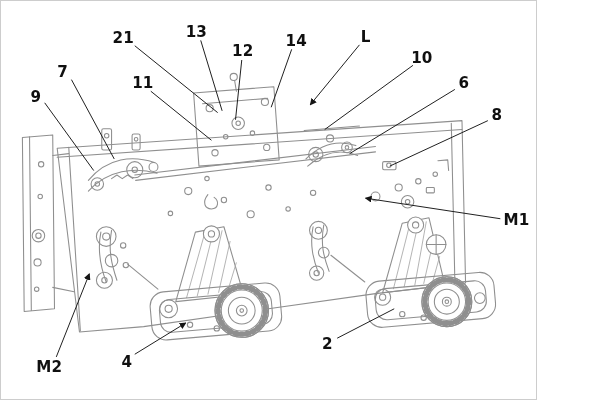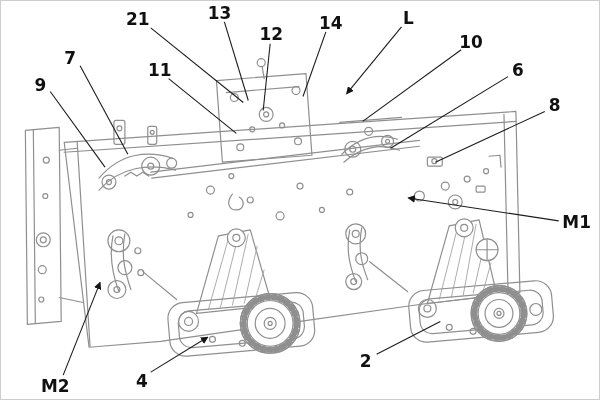--- a/index.html
+++ b/index.html
@@ -1,17 +1,17 @@
 <!DOCTYPE html>
 <html style="--bg: #ffffff; --border: #cdcdcd; --line: #8f8f8f; --leader: #1c1c1c; --label: #101010;"><head>
 <meta charset="utf-8">
 <style>
   html,body{margin:0;padding:0;background:#fff;}
   .stage{
-    position:relative;width:600px;height:400px;box-sizing:border-box;
+    position:relative;width:537px;height:400px;box-sizing:border-box;
     background:var(--bg,#ffffff);border:1px solid var(--border,#cdcdcd);
     overflow:hidden;font-family:"DejaVu Sans",sans-serif;
   }
   svg.layer{position:absolute;left:0;top:0;width:100%;height:100%;}
   .art{stroke:var(--line,#8f8f8f);fill:none;stroke-width:1.2;stroke-linecap:round;stroke-linejoin:round;}
   .hatch{stroke:#ababab;fill:none;stroke-width:1;}
   .mask{fill:#ffffff;}
   .tick{stroke-width:6;}
   .leader{stroke:var(--leader,#1c1c1c);stroke-width:1.1;fill:none;}
   .ref-label{

